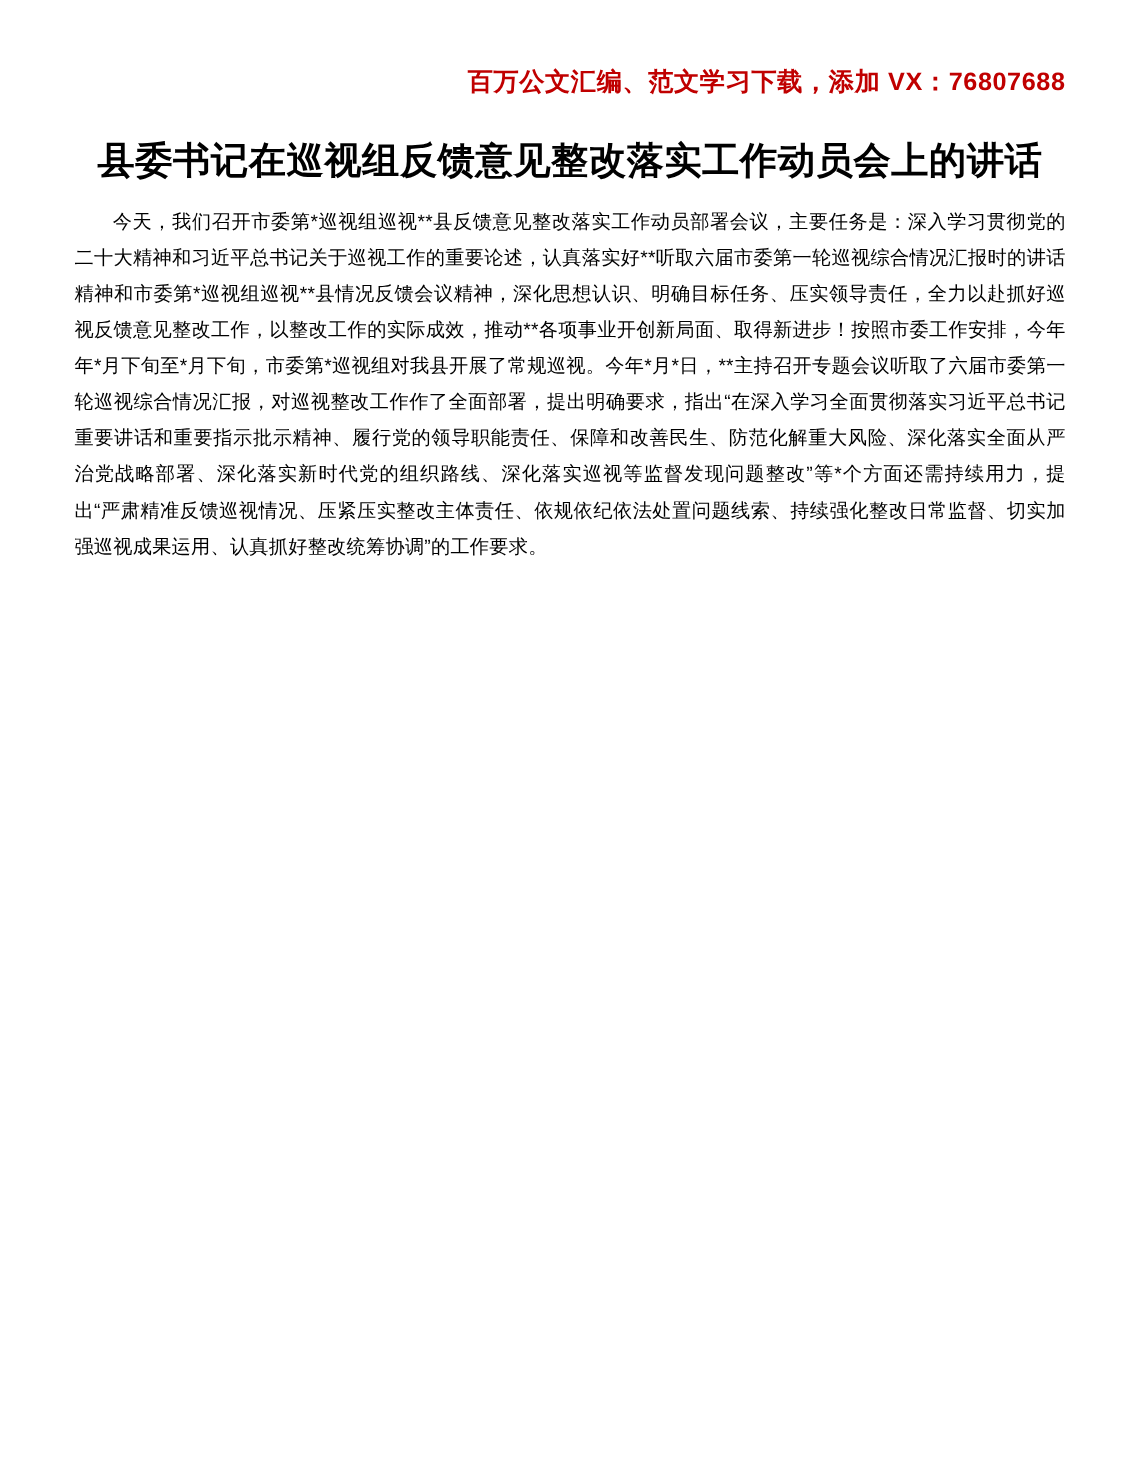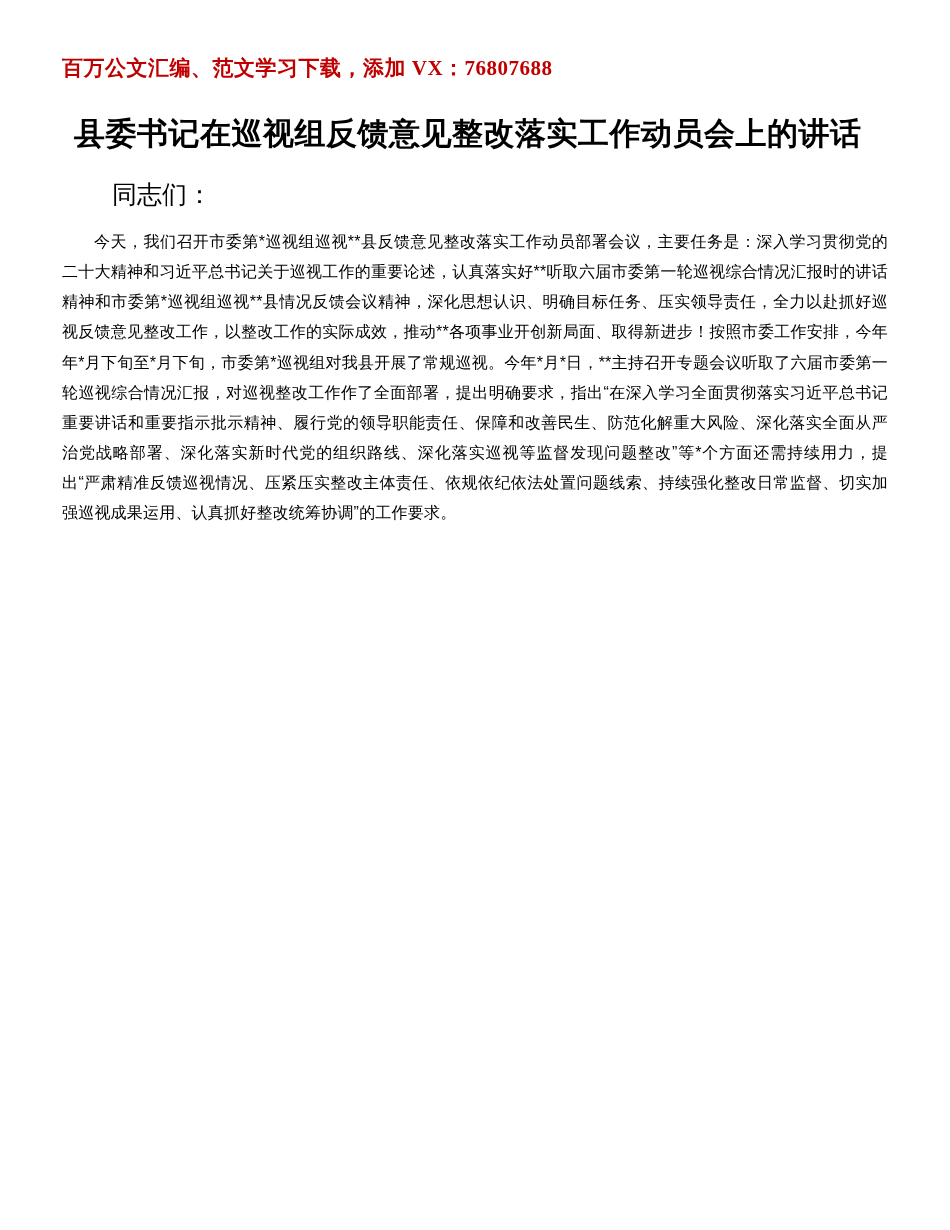--- a/index.html
+++ b/index.html
@@ -16,30 +16,31 @@
   }
   .page {
     position: relative;
     width: 950px;
     height: 1230px;
     background: #ffffff;
     box-sizing: border-box;
     padding: 0 62px;
   }
   .watermark {
-    text-align: left;
+    text-align: right;
     color: #c00000;
     font-size: 21px;
     font-weight: bold;
     letter-spacing: 0.5px;
     padding-top: 54px;
     padding-bottom: 4px;
-    font-family: Liberation Serif, serif;
+    font-family: Liberation Sans, sans-serif;
   }
   .doc-title {
+    text-align: center;
     font-size: 31px;
     font-weight: bold;
     line-height: 1.45;
     margin-top: 26px;
     margin-bottom: 14px;
     letter-spacing: 0.5px;
     padding: 0 12px;
   }
   .salutation {
     font-size: 25px;
@@ -60,17 +61,16 @@
 </style>
 </head>
 <body>
 
 <div class="page">
 
   <div class="watermark">百万公文汇编、范文学习下载，添加 VX：76807688</div>
 
   <h1 class="doc-title">县委书记在巡视组反馈意见整改落实工作动员会上的讲话</h1>
 
-  <p class="salutation">同志们：</p>
 
   <p class="body-para">今天，我们召开市委第*巡视组巡视**县反馈意见整改落实工作动员部署会议，主要任务是：深入学习贯彻党的二十大精神和习近平总书记关于巡视工作的重要论述，认真落实好**听取六届市委第一轮巡视综合情况汇报时的讲话精神和市委第*巡视组巡视**县情况反馈会议精神，深化思想认识、明确目标任务、压实领导责任，全力以赴抓好巡视反馈意见整改工作，以整改工作的实际成效，推动**各项事业开创新局面、取得新进步！按照市委工作安排，今年年*月下旬至*月下旬，市委第*巡视组对我县开展了常规巡视。今年*月*日，**主持召开专题会议听取了六届市委第一轮巡视综合情况汇报，对巡视整改工作作了全面部署，提出明确要求，指出“在深入学习全面贯彻落实习近平总书记重要讲话和重要指示批示精神、履行党的领导职能责任、保障和改善民生、防范化解重大风险、深化落实全面从严治党战略部署、深化落实新时代党的组织路线、深化落实巡视等监督发现问题整改”等*个方面还需持续用力，提出“严肃精准反馈巡视情况、压紧压实整改主体责任、依规依纪依法处置问题线索、持续强化整改日常监督、切实加强巡视成果运用、认真抓好整改统筹协调”的工作要求。</p>
 
 </div>
 
 </body></html>

